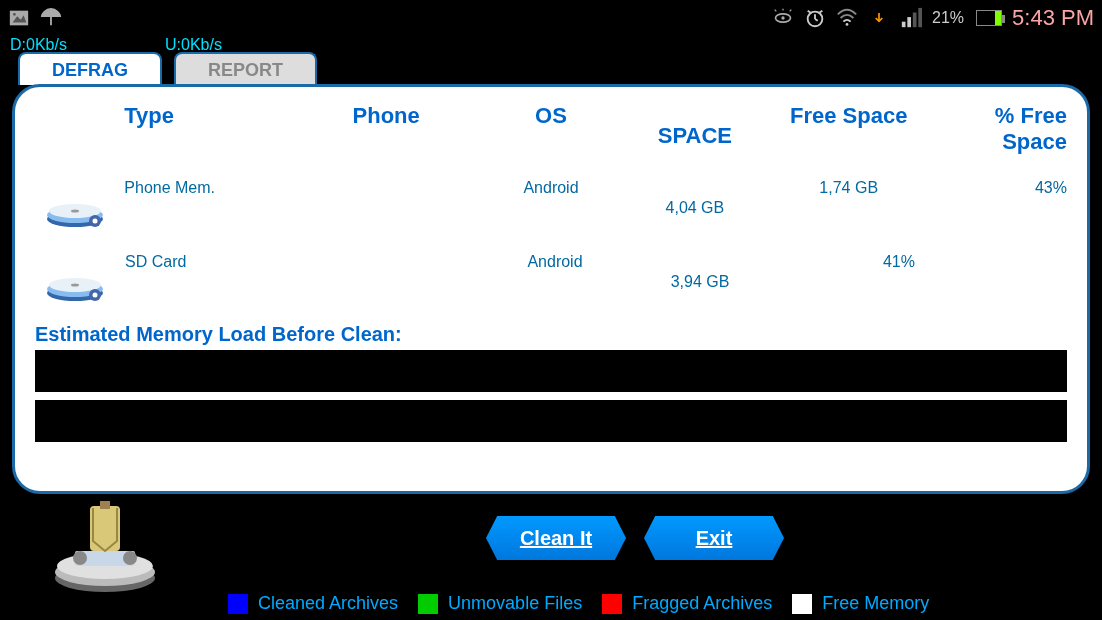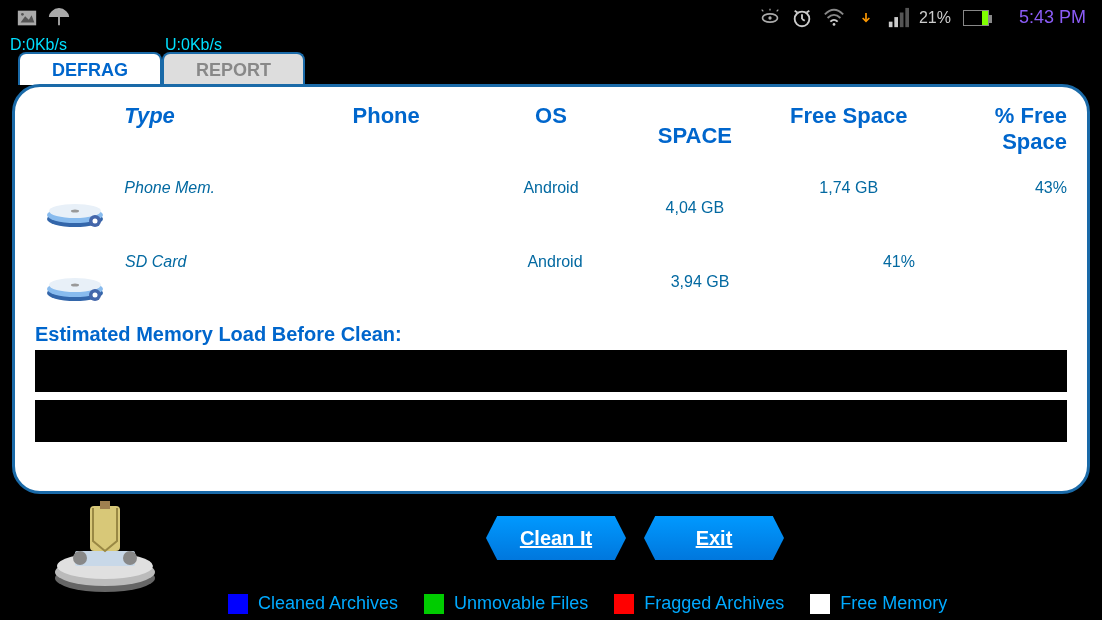--- a/index.html
+++ b/index.html
@@ -9,41 +9,41 @@
   background: #000;
   font-family: Arial, sans-serif;
   overflow: hidden;
   position: relative;
 }
 .status-bar {
   height: 35px;
   background: #000;
   display: flex;
   align-items: center;
-  padding: 0 16px;
+  padding: 0 8px;
   color: #ccc;
 }
 .status-left { display: flex; gap: 10px; align-items: center; }
 .status-right { margin-left: auto; display: flex; gap: 10px; align-items: center; }
 .status-icon { width: 22px; height: 22px; display: flex; align-items: center; justify-content: center; }
 .battery-pct { font-size: 16px; color: #ccc; }
-.clock { font-size: 18px; color: #8b5cf6; margin-left: 20px; }
+.clock { font-size: 22px; color: #fca5a5; margin-left: 0; }
 .battery-icon { width: 26px; height: 16px; border: 1px solid #888; position: relative; display: inline-block; margin-left: 2px;}
 .battery-fill { position: absolute; right: 0; top: 0; bottom: 0; width: 25%; background: #7fff00; }
 .battery-tip { position: absolute; right: -4px; top: 4px; width: 3px; height: 8px; background: #888; }
 
 .net-bar { position: absolute; top: 36px; left: 10px; font-size: 16px; color: #00e0ff; }
 .net-bar2 { position: absolute; top: 36px; left: 165px; font-size: 16px; color: #00e0ff; }
 
 .tabs {
   position: absolute;
   top: 52px;
   left: 18px;
   display: flex;
-  gap: 0;
+  gap: 12px;
 }
 .tab {
   padding: 6px 32px 4px 32px;
   border-top-left-radius: 8px;
   border-top-right-radius: 8px;
   font-size: 18px;
   font-weight: bold;
   cursor: pointer;
   border: 2px solid #1a6aa8;
   border-bottom: none;
@@ -63,21 +63,21 @@
   padding: 12px 20px 10px 20px;
 }
 .headers {
   display: flex;
   color: #0066cc;
   font-size: 22px;
   font-weight: bold;
   padding: 4px 0 14px 0;
 }
 .col-icon { width: 90px; }
-.col-type { width: 230px; font-style: italic; }
+.col-type { width: 230px; }
 .col-state { width: 130px; }
 .col-os { width: 140px; text-align: center; }
 .col-space { width: 150px; text-align: center; margin-top: 20px; }
 .col-free { width: 160px; text-align: center; }
 .col-pct { width: 140px; text-align: right; }
 
 .row {
   display: flex;
   align-items: flex-start;
   font-size: 16px;
@@ -132,21 +132,21 @@
   cursor: pointer;
   position: relative;
   clip-path: polygon(8% 0, 92% 0, 100% 50%, 92% 100%, 8% 100%, 0 50%);
   text-decoration: underline;
 }
 .legend {
   position: absolute;
   left: 228px;
   bottom: 6px;
   display: flex;
-  gap: 26px;
+  gap: 20px;
   align-items: flex-start;
 }
 .legend-item { display: flex; align-items: center; gap: 10px; color: #00aaff; font-size: 18px; }
 .swatch { width: 20px; height: 20px; }
 </style>
 </head>
 <body>
 
 <div class="status-bar">
   <div class="status-left">

